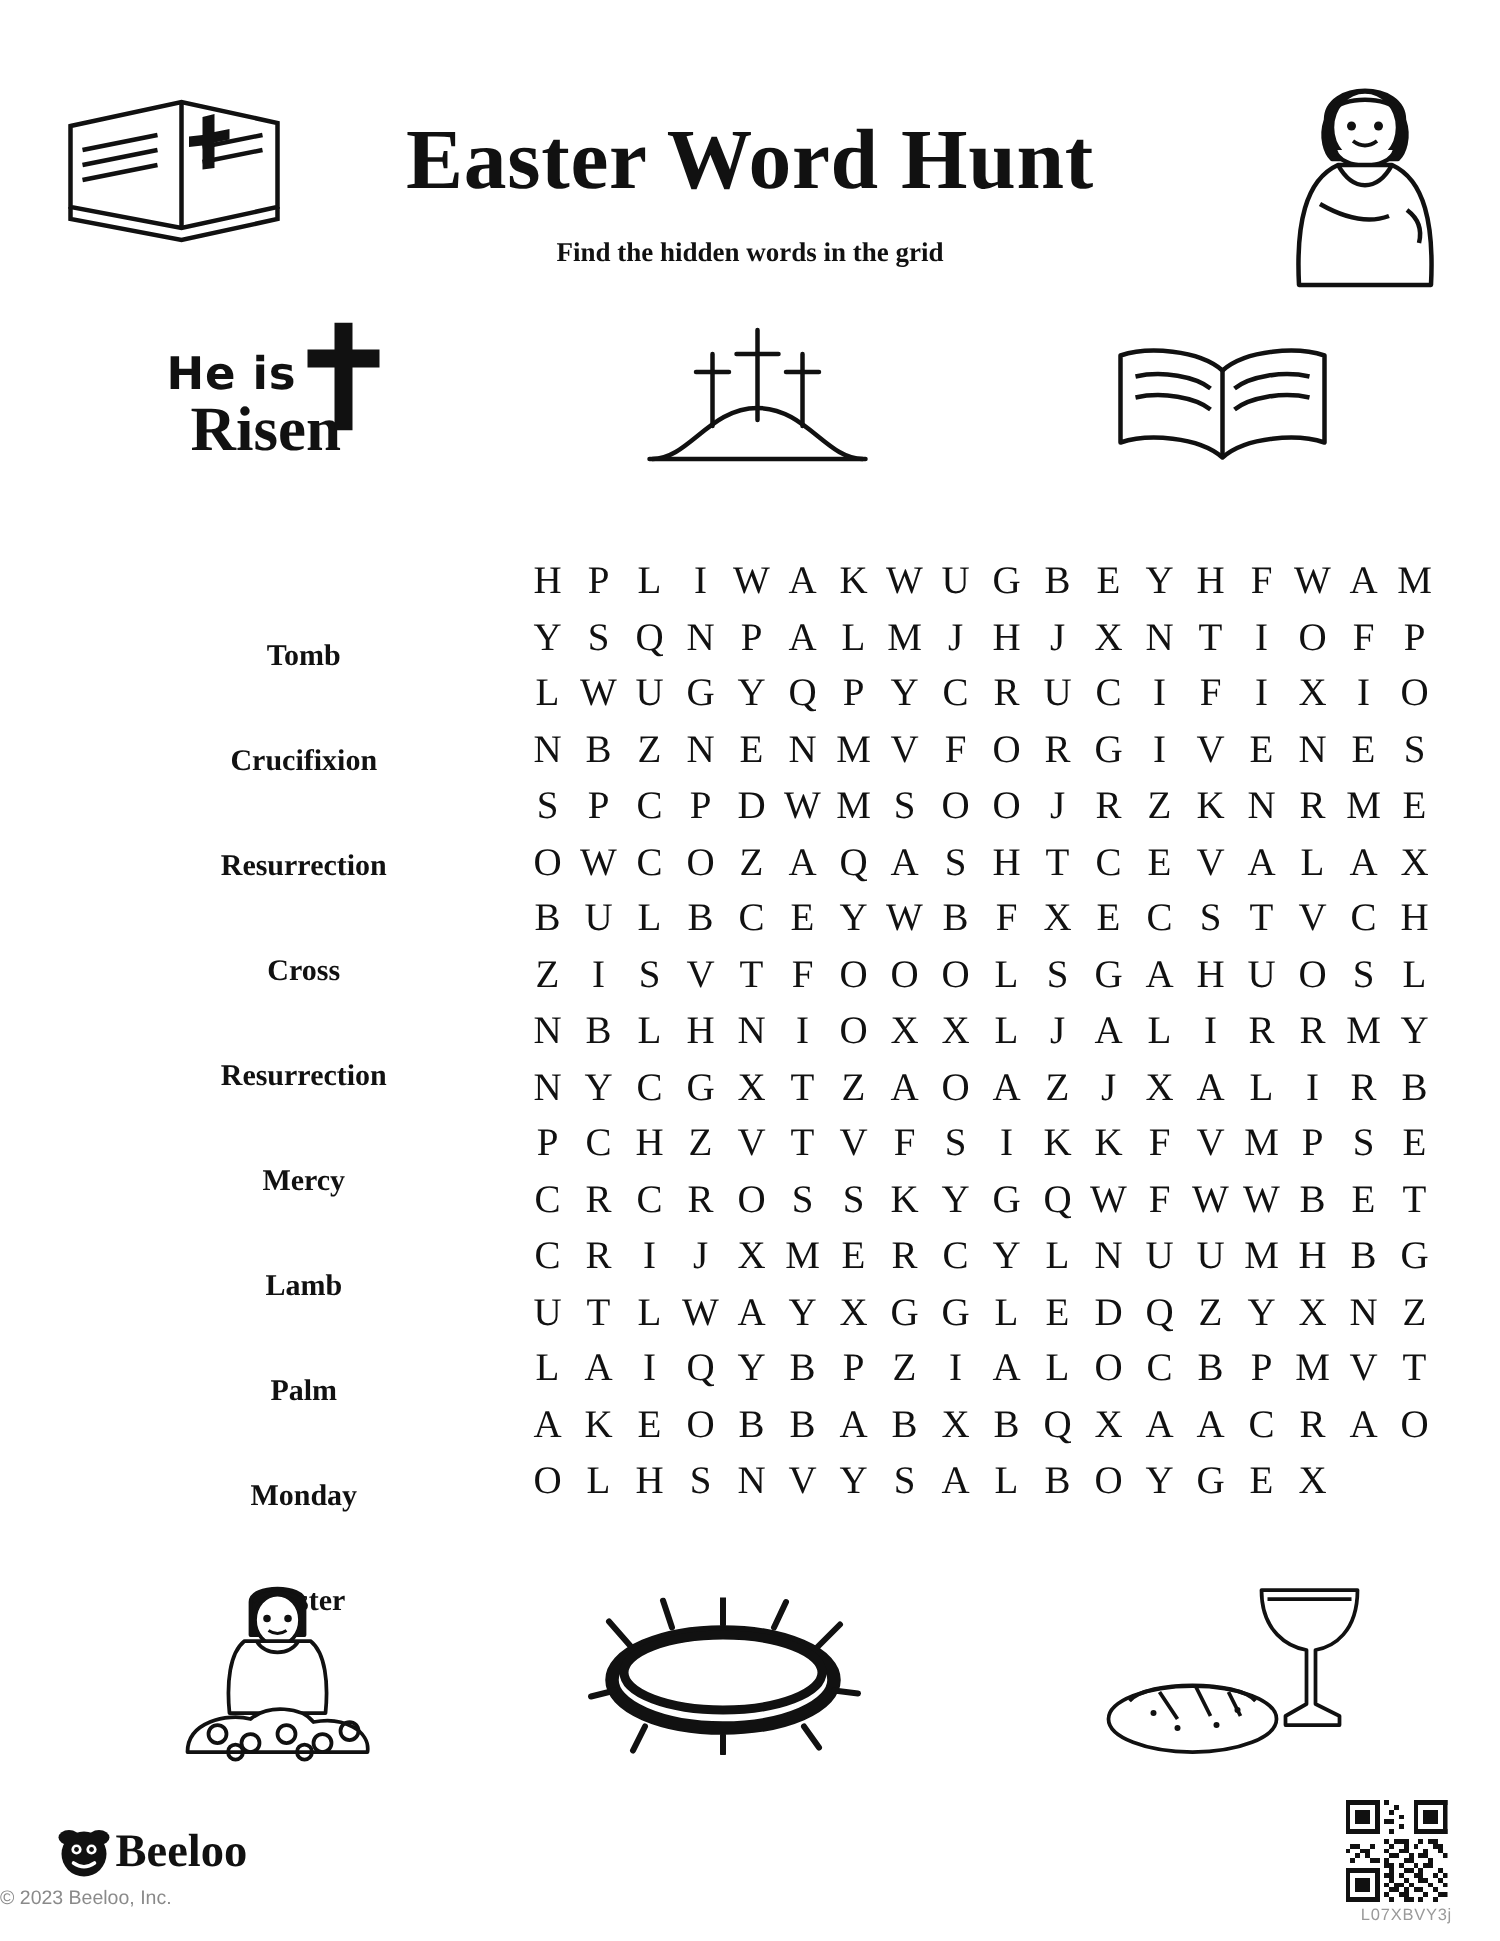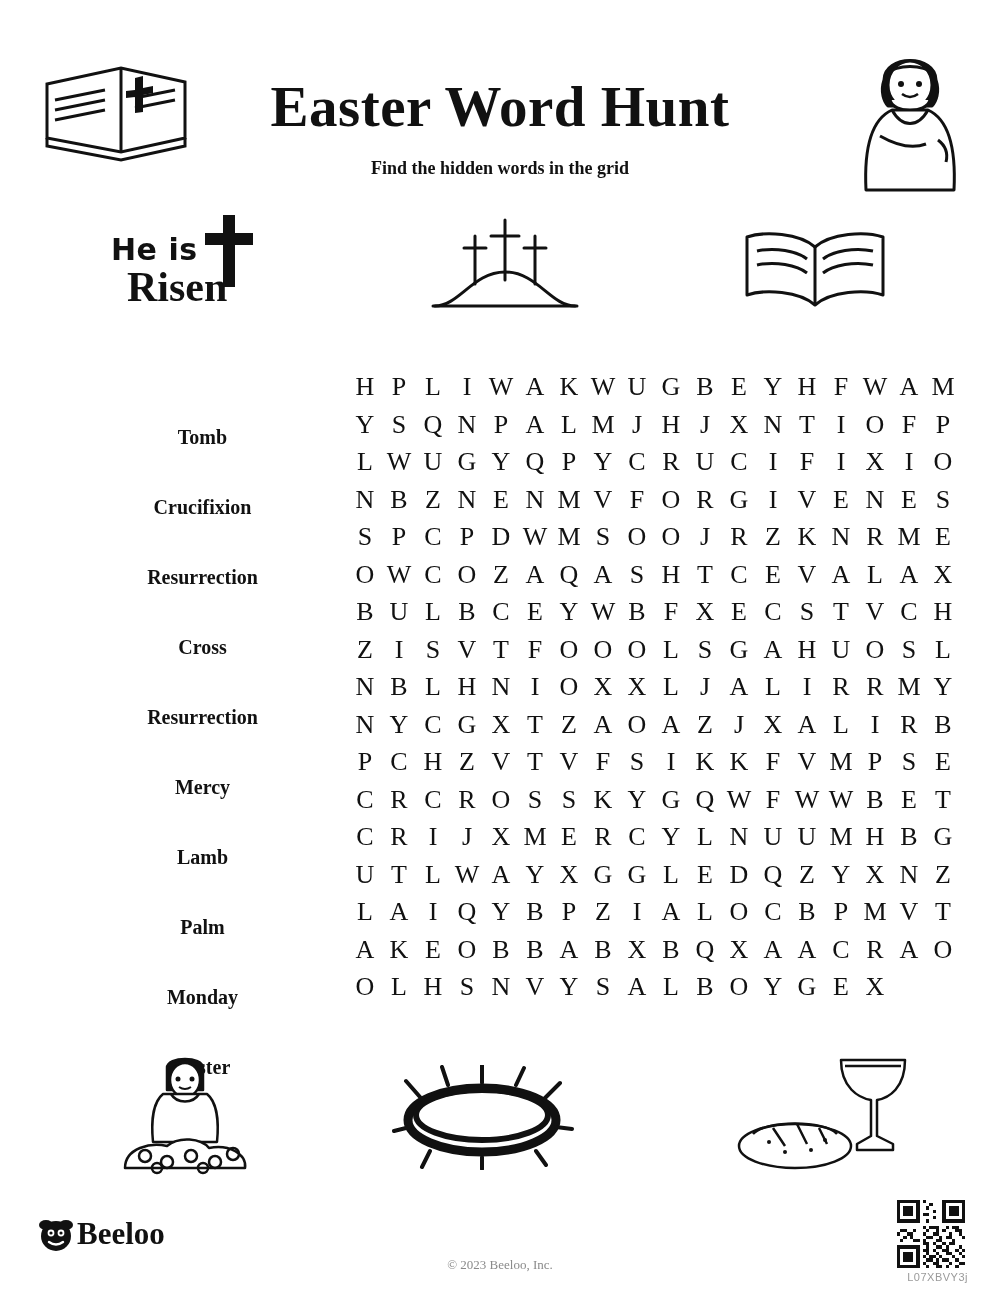--- a/index.html
+++ b/index.html
@@ -168,22 +168,22 @@
     font-family: "Liberation Serif", serif;
     font-weight: bold;
     font-size: 31px;
     color: #111;
   }
   .copyright {
     position: absolute;
     left: 0;
     top: 62px;
     width: 1000px;
-    text-align: center;
-    font-family: Liberation Serif, serif;
+    text-align: left;
+    font-family: Liberation Sans, sans-serif;
     font-size: 13px;
     color: #8a8a8a;
   }
   .qr {
     position: absolute;
     right: 35px;
     top: 5px;
     width: 68px;
     height: 68px;
   }

